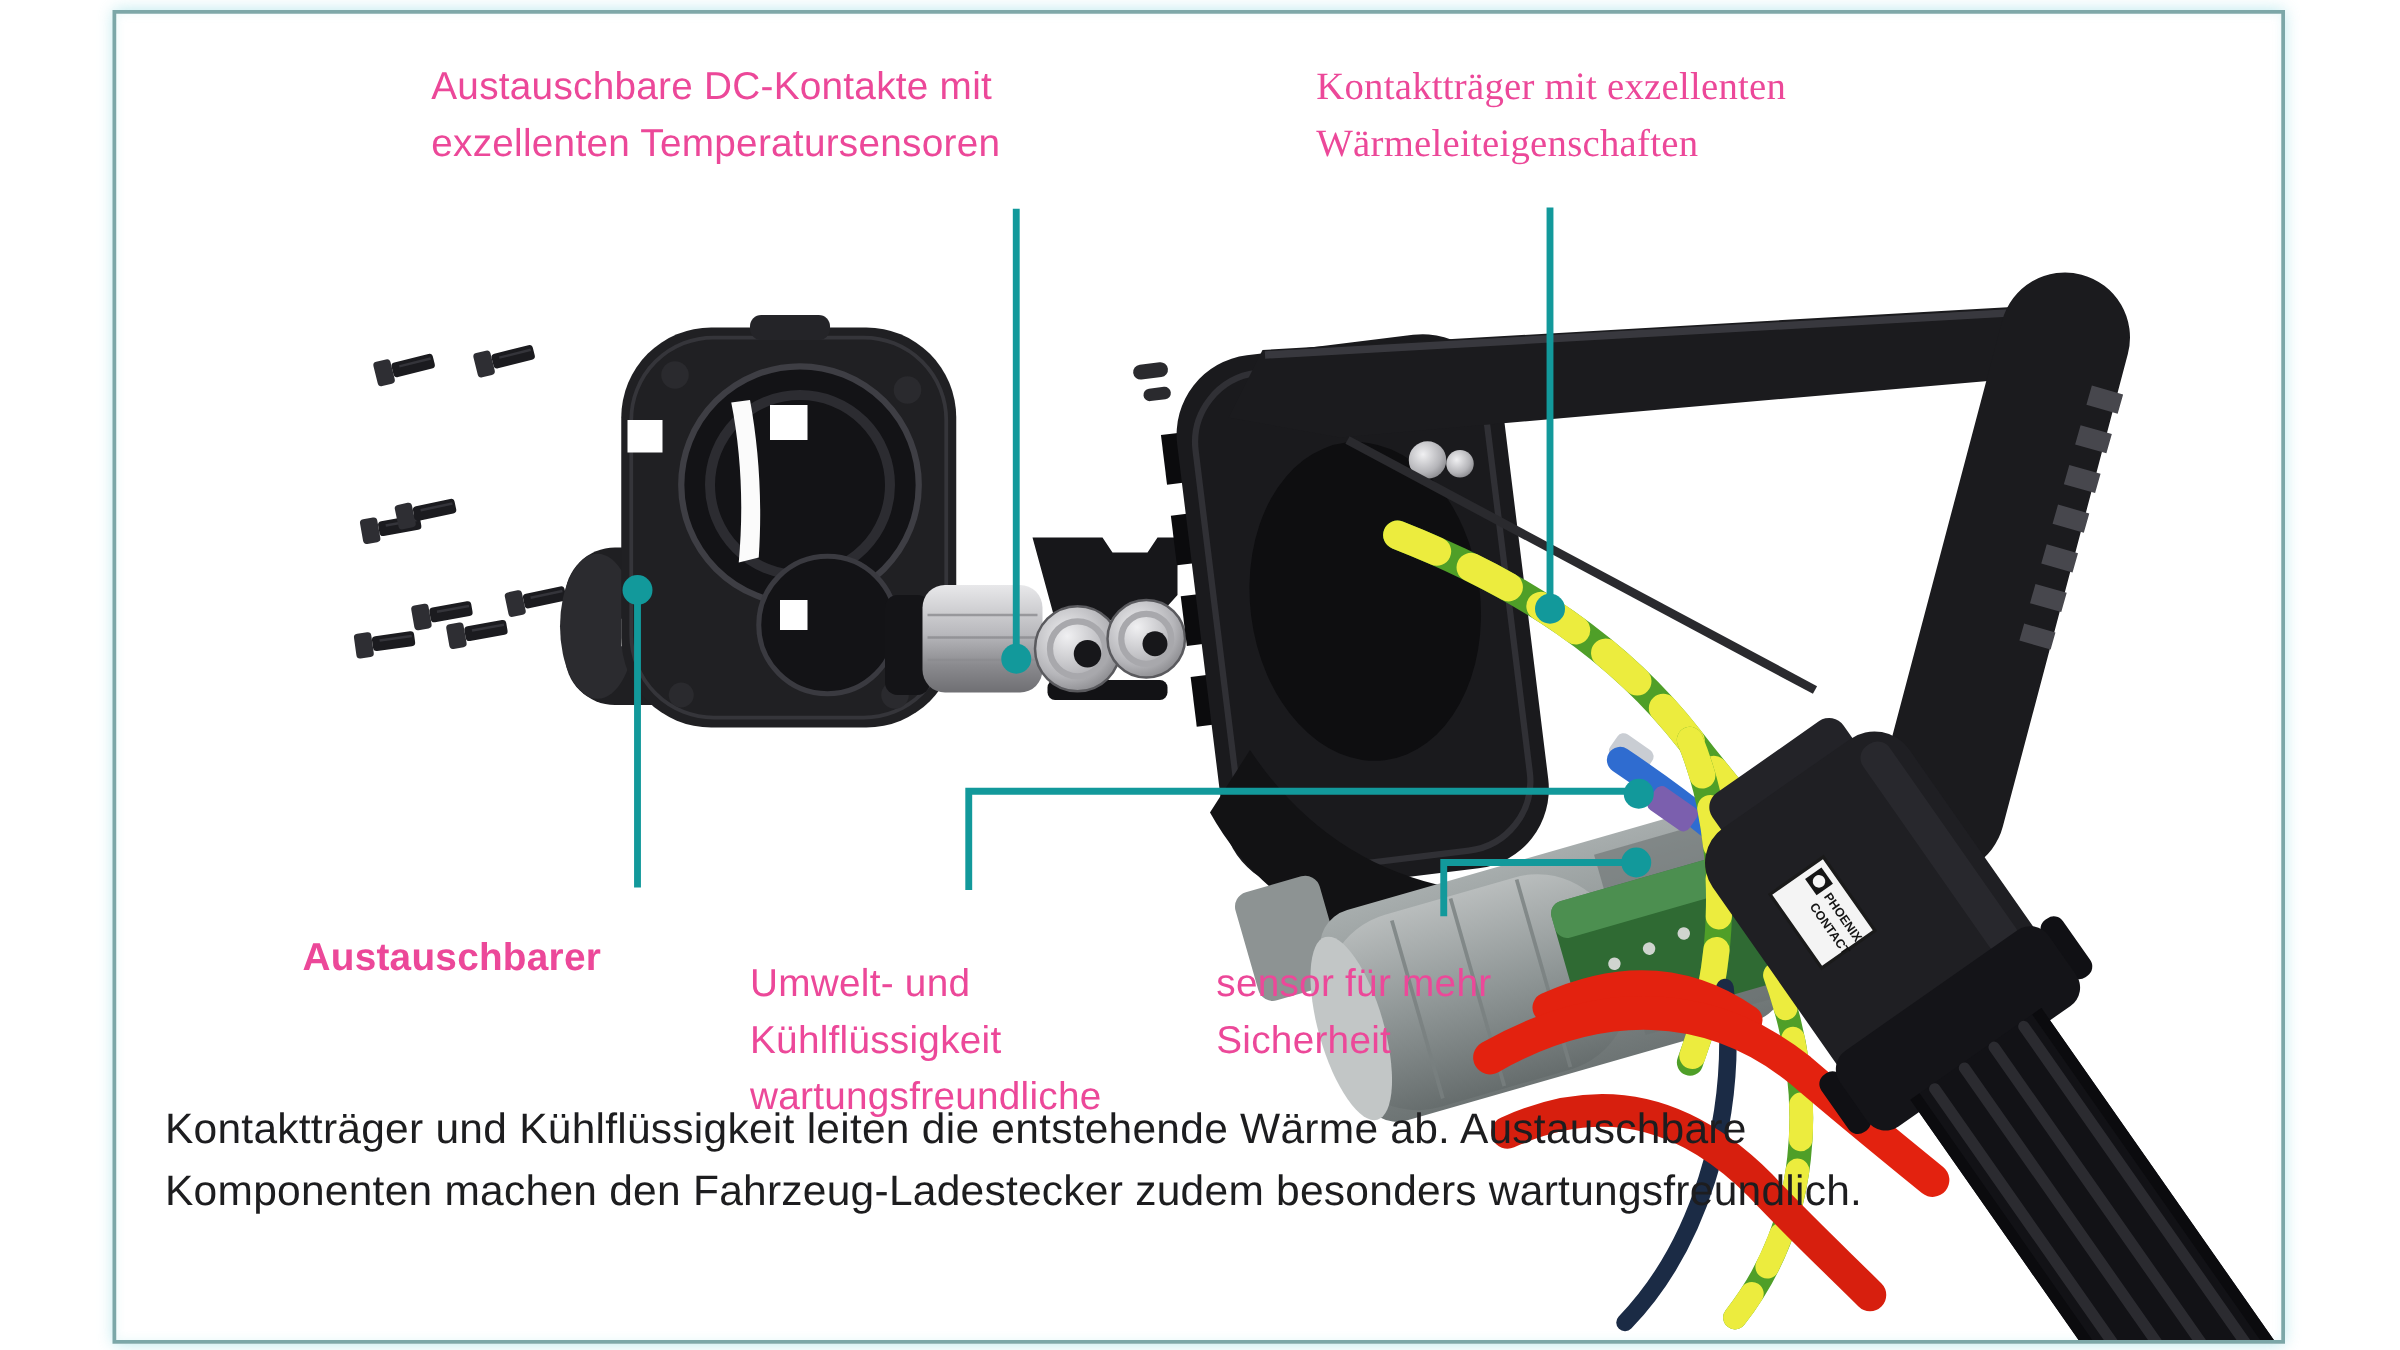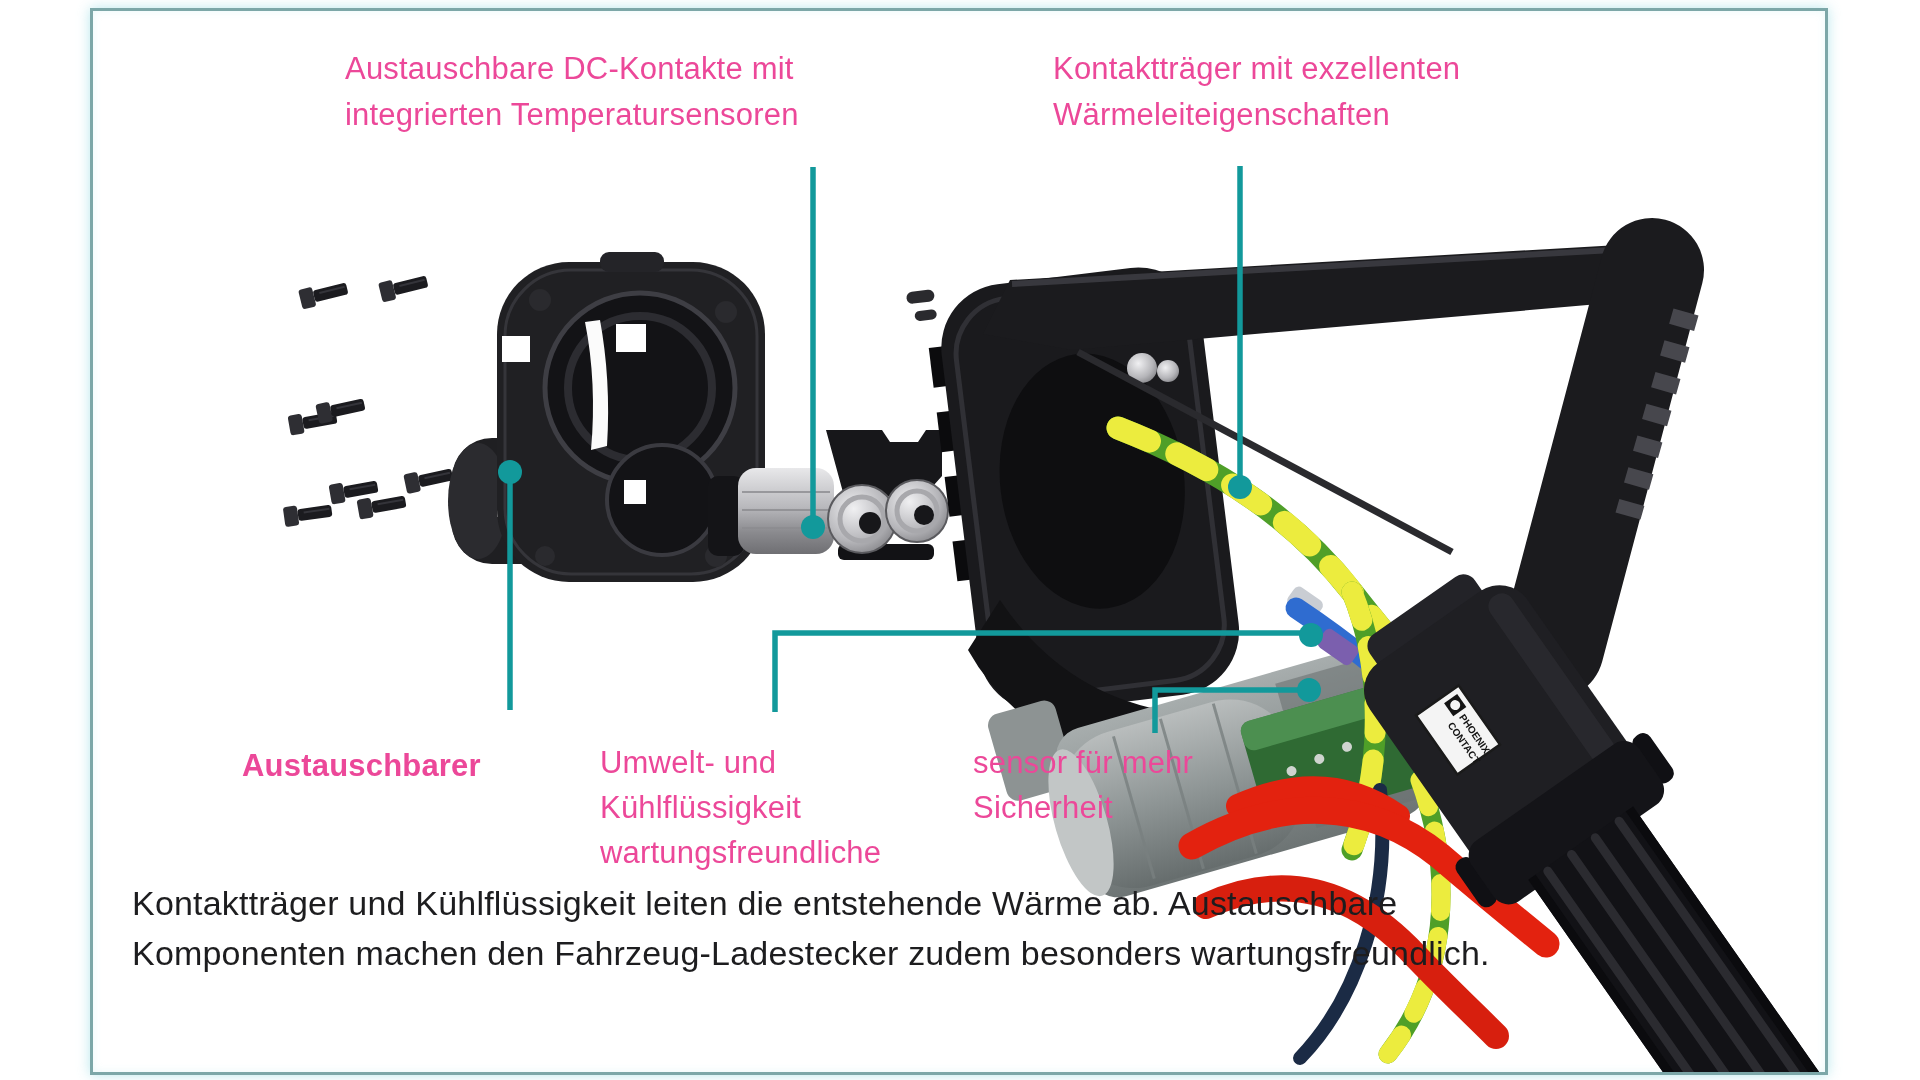--- a/index.html
+++ b/index.html
@@ -4,21 +4,21 @@
 <style>
   html,body{margin:0;padding:0;background:#ffffff;}
   body{width:1920px;height:1080px;overflow:hidden;}
   .canvas{position:relative;width:1920px;height:1080px;background:#ffffff;font-family:"Liberation Sans",sans-serif;}
   .frame{position:absolute;left:90px;top:8px;width:1738px;height:1067px;box-sizing:border-box;
          border:3px solid #7CA7A8;
          box-shadow:0 0 12px rgba(102,205,215,.45), inset 0 0 8px rgba(102,205,215,.15);}
   svg.art{position:absolute;left:0;top:0;width:1920px;height:1080px;}
   .lbl{position:absolute;color:#ec4899;font-size:31px;line-height:46px;font-weight:400;
        letter-spacing:.2px;white-space:nowrap;}
-  .lbl.tight{line-height:45px;}
+  .lbl.tight{line-height:45px;margin-top:24px;}
   .caption{position:absolute;left:132px;top:878px;color:#1d1d1f;font-size:34px;line-height:50px;
            font-weight:400;letter-spacing:.2px;white-space:nowrap;}
   .brand-text{font-family:"Liberation Sans",sans-serif;font-weight:bold;font-size:10px;fill:#141414;}
 </style>
 </head>
 <body>
 
 <div class="canvas">
 
   <div class="frame"></div>
@@ -233,24 +233,24 @@
         <circle cx="510" cy="472" r="12"></circle>
         <circle cx="1311" cy="635" r="12"></circle>
         <circle cx="1309" cy="690" r="12"></circle>
       </g>
 
     </g>
   </svg>
 
   <div class="lbl" style="left:345px;top:46px;">
     <div>Austauschbare DC-Kontakte mit</div>
-    <div>integrierten Temperatursensoren</div>
-  </div>
-
-  <div class="lbl" style="left:1053px;top:46px;">
+    <div>exzellenten Temperatursensoren</div>
+  </div>
+
+  <div class="lbl" style="left:1053px;top:46px;font-family:Liberation Serif, serif;">
     <div>Kontaktträger mit exzellenten</div>
     <div>Wärmeleiteigenschaften</div>
   </div>
 
   <div class="lbl" style="left:242px;top:742px;line-height:48px;font-weight:bold;">
     <div>Austauschbarer</div>
   </div>
 
   <div class="lbl tight" style="left:600px;top:740px;">
     <div>Umwelt- und</div>

